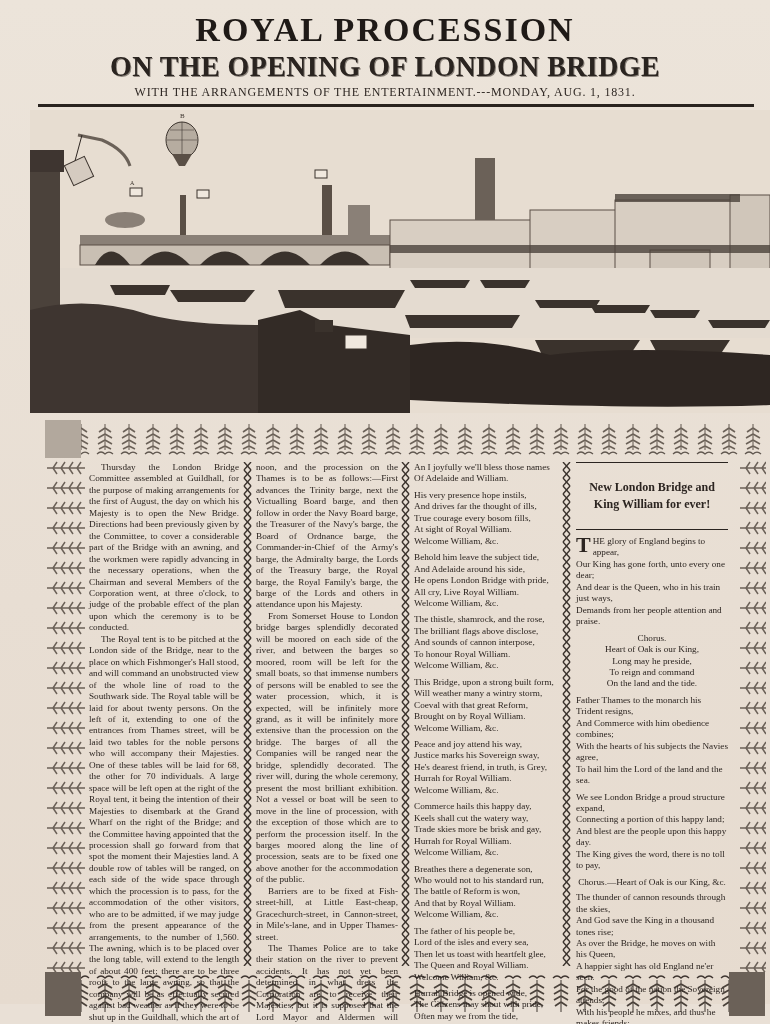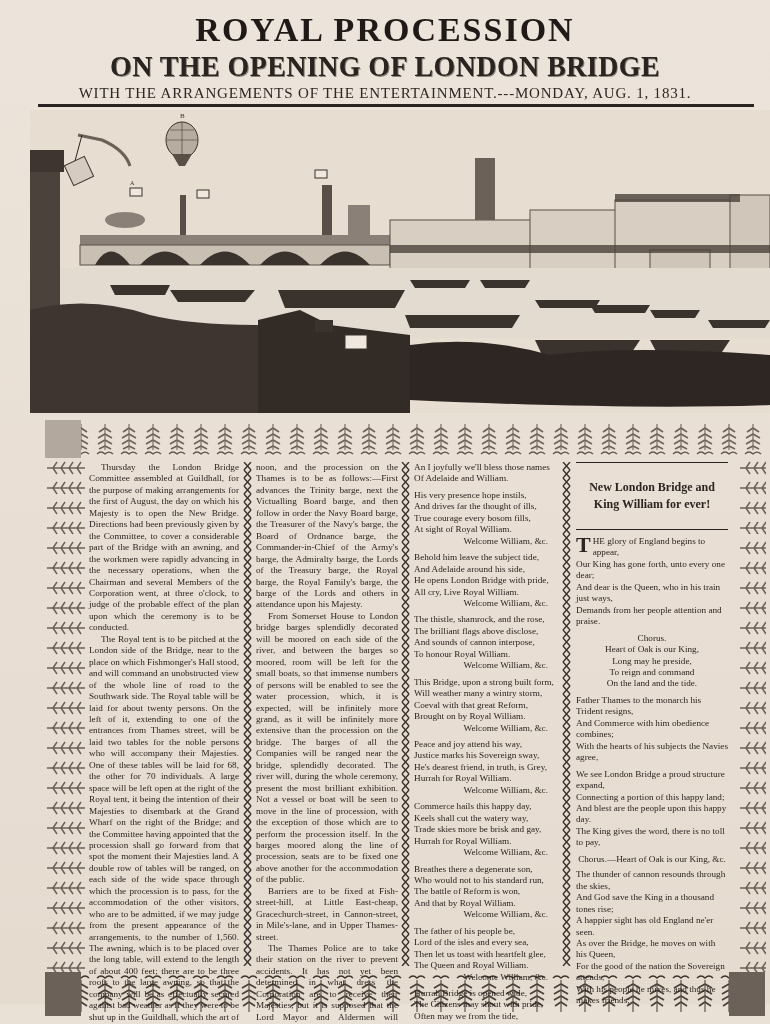--- a/index.html
+++ b/index.html
@@ -13,21 +13,21 @@
   .sheet { position:absolute; left:0; top:0; width:770px; height:1004px;
     background: linear-gradient(180deg,#ece4da 0%,#e8ded3 60%,#e6dbcf 100%); }
 
   
   .hdr { position:absolute; left:0; top:12px; width:770px; text-align:center; }
   .title1 { font-family:"Liberation Serif", serif; font-weight:bold; font-size:34px; letter-spacing:2px;
     color:#1f1a17; line-height:36px; }
   .title2 { font-family:"Liberation Serif", serif; font-weight:bold; font-size:30px; letter-spacing:0.5px;
     color:#2a2420; line-height:32px; margin-top:2px;
     text-shadow: 1px 1px 0 #8d857d; transform:scaleX(0.93); }
-  .subtitle { font-size:15px; letter-spacing:0.8px; color:#2e2723; margin-top:3px; text-transform:uppercase; }
+  .subtitle { font-size:12px; letter-spacing:0.8px; color:#2e2723; margin-top:3px; text-transform:uppercase; }
   .rule { position:absolute; left:38px; top:104px; width:716px; height:3px; background:#2a2420; }
 
   
   .illus { position:absolute; left:30px; top:110px; width:740px; height:303px; overflow:hidden; }
   .illus svg { display:block; }
 
   
   .band { position:absolute; overflow:hidden; }
   .band-top { left:45px; top:420px; width:720px; height:38px; }
   .band-bottom { left:45px; top:972px; width:720px; height:44px; }
@@ -41,21 +41,21 @@
   .c2 { left:256px; top:462px; width:142px; }
   .c3 { left:414px; top:462px; width:140px; }
   .c4 { left:576px; top:462px; width:152px; }
 
   .divider { position:absolute; top:462px; width:9px; height:504px; }
   .d1 { left:243px; } .d2 { left:401px; } .d3 { left:562px; }
 
   .poem { text-align:left; }
   .poem .stanza { margin-bottom:5px; }
   .poem .line { display:block; white-space:nowrap; }
-  .refrain { display:block; text-align:right; padding-right:6px; }
+  .refrain { display:block; text-align:left; padding-right:6px; }
   .chorus-h { text-align:center; display:block; }
 
   .song-title { font-weight:bold; text-align:center; font-size:12px; line-height:17px; padding:16px 0;
     border-top:1.5px solid #2a2420; border-bottom:1.5px solid #2a2420; margin-bottom:6px; }
   .dropcap { font-size:22px; font-weight:bold; float:left; line-height:18px; margin-right:2px; }
 </style>
 </head>
 <body>
 
 <div class="sheet">
@@ -291,33 +291,34 @@
       <span class="chorus-h">Chorus.</span>
       <span class="line">Heart of Oak is our King,</span>
       <span class="line">Long may he preside,</span>
       <span class="line">To reign and command</span>
       <span class="line">On the land and the tide.</span>
     </div>
     <div class="stanza">
       <span class="line" style="white-space:normal">Father Thames to the monarch his Trident resigns,</span>
       <span class="line" style="white-space:normal">And Commerce with him obedience combines;</span>
       <span class="line" style="white-space:normal">With the hearts of his subjects the Navies agree,</span>
+      <span class="line" style="white-space:normal">To hail him the Lord of the land and the sea.</span>
     </div>
     <div class="stanza">
       <span class="line" style="white-space:normal">We see London Bridge a proud structure expand,</span>
       <span class="line" style="white-space:normal">Connecting a portion of this happy land;</span>
       <span class="line" style="white-space:normal">And blest are the people upon this happy day.</span>
       <span class="line" style="white-space:normal">The King gives the word, there is no toll to pay,</span>
     </div>
     <span class="chorus-h">Chorus.—Heart of Oak is our King, &amp;c.</span>
     <div class="stanza" style="margin-top:4px">
       <span class="line" style="white-space:normal">The thunder of cannon resounds through the skies,</span>
       <span class="line" style="white-space:normal">And God save the King in a thousand tones rise;</span>
+      <span class="line" style="white-space:normal">As over the Bridge, he moves on with his Queen,</span>
       <span class="line" style="white-space:normal">A happier sight has old England ne'er seen.</span>
-      <span class="line" style="white-space:normal">As over the Bridge, he moves on with his Queen,</span>
       <span class="line" style="white-space:normal">For the good of the nation the Sovereign attends,</span>
       <span class="line" style="white-space:normal">With his people he mixes, and thus he makes friends;</span>
 
     </div>
 
   </div>
 
 </div>
 
 </body></html>

